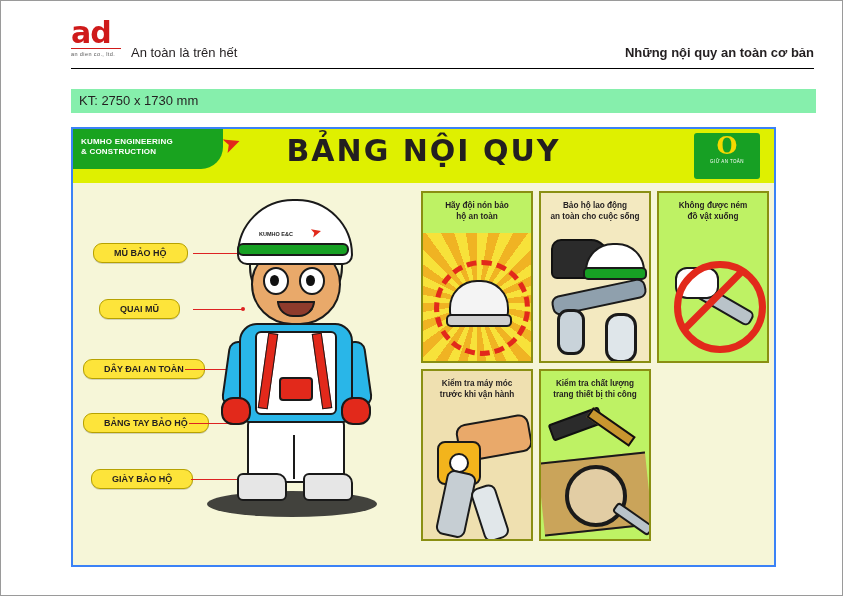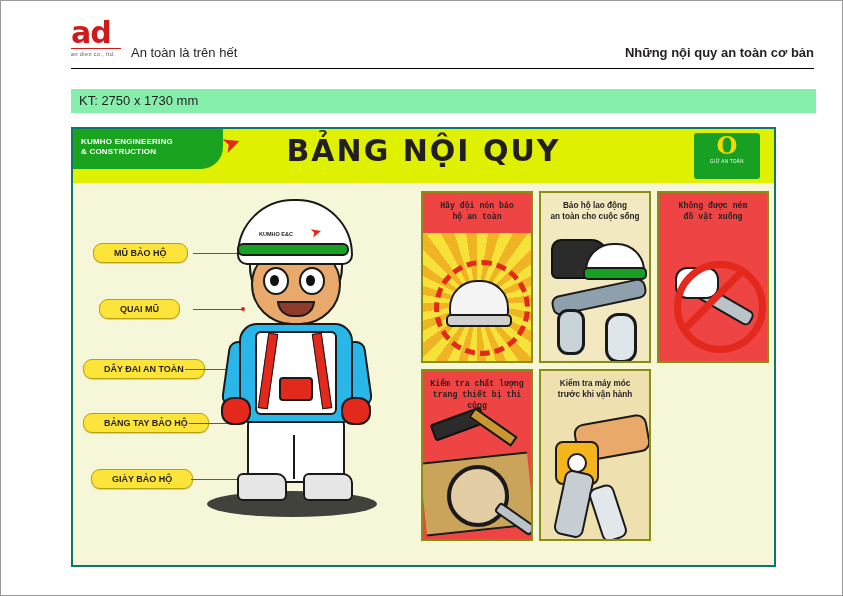--- a/index.html
+++ b/index.html
@@ -14,21 +14,21 @@
   .logo .rule{width:50px;height:1px;background:#cf1a1a;margin:1px 0 2px 0;}
   .slogan{position:absolute;left:60px;top:26px;font-size:13px;color:#231f20;}
   .doc-title{position:absolute;right:0;top:26px;font-size:13px;font-weight:bold;color:#231f20;}
   .hline{position:absolute;left:70px;right:28px;top:67px;height:1px;background:#000;}
 
   
   .sizebar{position:absolute;left:70px;top:88px;width:745px;height:24px;background:#86efac;}
   .sizebar span{position:absolute;left:8px;top:4px;font-size:13px;color:#231f20;}
 
   
-  .board{position:absolute;left:70px;top:126px;width:705px;height:440px;border:2px solid #0f766e;background:#f6f6d8;box-sizing:border-box;}
+  .board{position:absolute;left:70px;top:126px;width:705px;height:440px;border:2px solid #3b82f6;background:#f6f6d8;box-sizing:border-box;}
   .board-top{position:absolute;left:0;top:0;width:100%;height:54px;background:#dff000;box-sizing:border-box;}
   .kumho{position:absolute;left:0;top:0;width:150px;height:40px;background:#19a31f;border-bottom-right-radius:22px;color:#fff;font-size:8px;font-weight:bold;padding:8px 6px 0 8px;box-sizing:border-box;line-height:10px;letter-spacing:.2px;}
   .kumho-arrow{position:absolute;left:150px;top:2px;color:#e2291b;font-size:20px;font-weight:bold;transform:rotate(-20deg);}
   .board-title{position:absolute;left:0;right:0;top:4px;text-align:center;font-family:"DejaVu Sans",sans-serif;font-size:30px;font-weight:bold;letter-spacing:2px;color:#231f20;}
   .seal{position:absolute;right:14px;top:4px;width:66px;height:46px;background:#17a024;border-radius:3px;text-align:center;}
   .seal .o{color:#f5d900;font-size:24px;font-weight:bold;line-height:26px;font-family:"DejaVu Serif",serif;}
   .seal .t{color:#fff;font-size:4.5px;letter-spacing:.4px;}
 
   
   .mascot-area{position:absolute;left:8px;top:58px;width:330px;height:372px;}
@@ -63,21 +63,21 @@
   .leg-split{position:absolute;left:94px;top:244px;width:2px;height:44px;background:#1a1a1a;}
   .boot{position:absolute;top:282px;width:46px;height:24px;background:#e6e6e6;border:2px solid #1a1a1a;border-radius:6px 10px 6px 6px;}
   .boot.l{left:38px;} .boot.r{left:104px;}
 
   
   .grid{position:absolute;left:348px;top:62px;width:348px;height:366px;display:grid;grid-template-columns:repeat(3,112px);grid-template-rows:172px 172px;gap:6px;}
   .poster{position:relative;border:2px solid #8a8f12;box-sizing:border-box;overflow:hidden;background:#fff;}
   .p-title{position:relative;z-index:3;text-align:center;font-size:8.2px;font-weight:bold;color:#231f20;line-height:11px;padding:7px 4px 5px;}
   .p-art{position:absolute;left:0;right:0;bottom:0;top:40px;}
 
-  .bg-green{background:#ef4444;font-family:Liberation Mono, monospace;}
+  .bg-green{background:#bef264;}
   .bg-cream{background:#f3e9c0;}
   .bg-tan{background:#efe0b0;}
 
   
   .rays{position:absolute;left:0;top:0;right:0;bottom:0;background:
      repeating-conic-gradient(from 0deg at 50% 55%, #f7e23a 0deg 9deg, #f0b323 9deg 18deg);}
   .redring{position:absolute;left:50%;top:55%;width:86px;height:86px;margin:-43px 0 0 -43px;border:5px dashed #e2291b;border-radius:50%;}
   .hat1{position:absolute;left:50%;top:52%;width:56px;height:34px;margin:-20px 0 0 -28px;background:#f4f4f4;border:2px solid #1a1a1a;border-radius:28px 28px 6px 6px;}
   .hat1-band{position:absolute;left:50%;top:63%;width:62px;height:9px;margin:0 0 0 -31px;background:#cfcfcf;border:2px solid #1a1a1a;border-radius:5px;}
 
@@ -227,37 +227,37 @@
       <div class="poster bg-green">
         <div class="p-title">Không được ném<br>đồ vật xuống</div>
         <div class="p-art">
           <div class="wrench"></div>
           <div class="hand4"></div>
           <div class="nostripe"></div>
           <div class="nobar"></div>
         </div>
       </div>
 
+      <div class="poster bg-tan">
+        <div class="p-title">Kiểm tra máy móc<br>trước khi vận hành</div>
+        <div class="p-art">
+          <div class="arm6"></div>
+          <div class="nut"></div>
+          <div class="nut-in"></div>
+          <div class="wrench6"></div>
+          <div class="wrench6b"></div>
+        </div>
+      </div>
+
       <div class="poster bg-green">
         <div class="p-title">Kiểm tra chất lượng<br>trang thiết bị thi công</div>
         <div class="p-art">
           <div class="beam"></div>
           <div class="hammer"></div>
           <div class="hammer-h"></div>
           <div class="lens"></div>
           <div class="lens-h"></div>
         </div>
       </div>
 
-      <div class="poster bg-tan">
-        <div class="p-title">Kiểm tra máy móc<br>trước khi vận hành</div>
-        <div class="p-art">
-          <div class="arm6"></div>
-          <div class="nut"></div>
-          <div class="nut-in"></div>
-          <div class="wrench6"></div>
-          <div class="wrench6b"></div>
-        </div>
-      </div>
-
     </div>
   </div>
 </div>
 
 </body></html>

